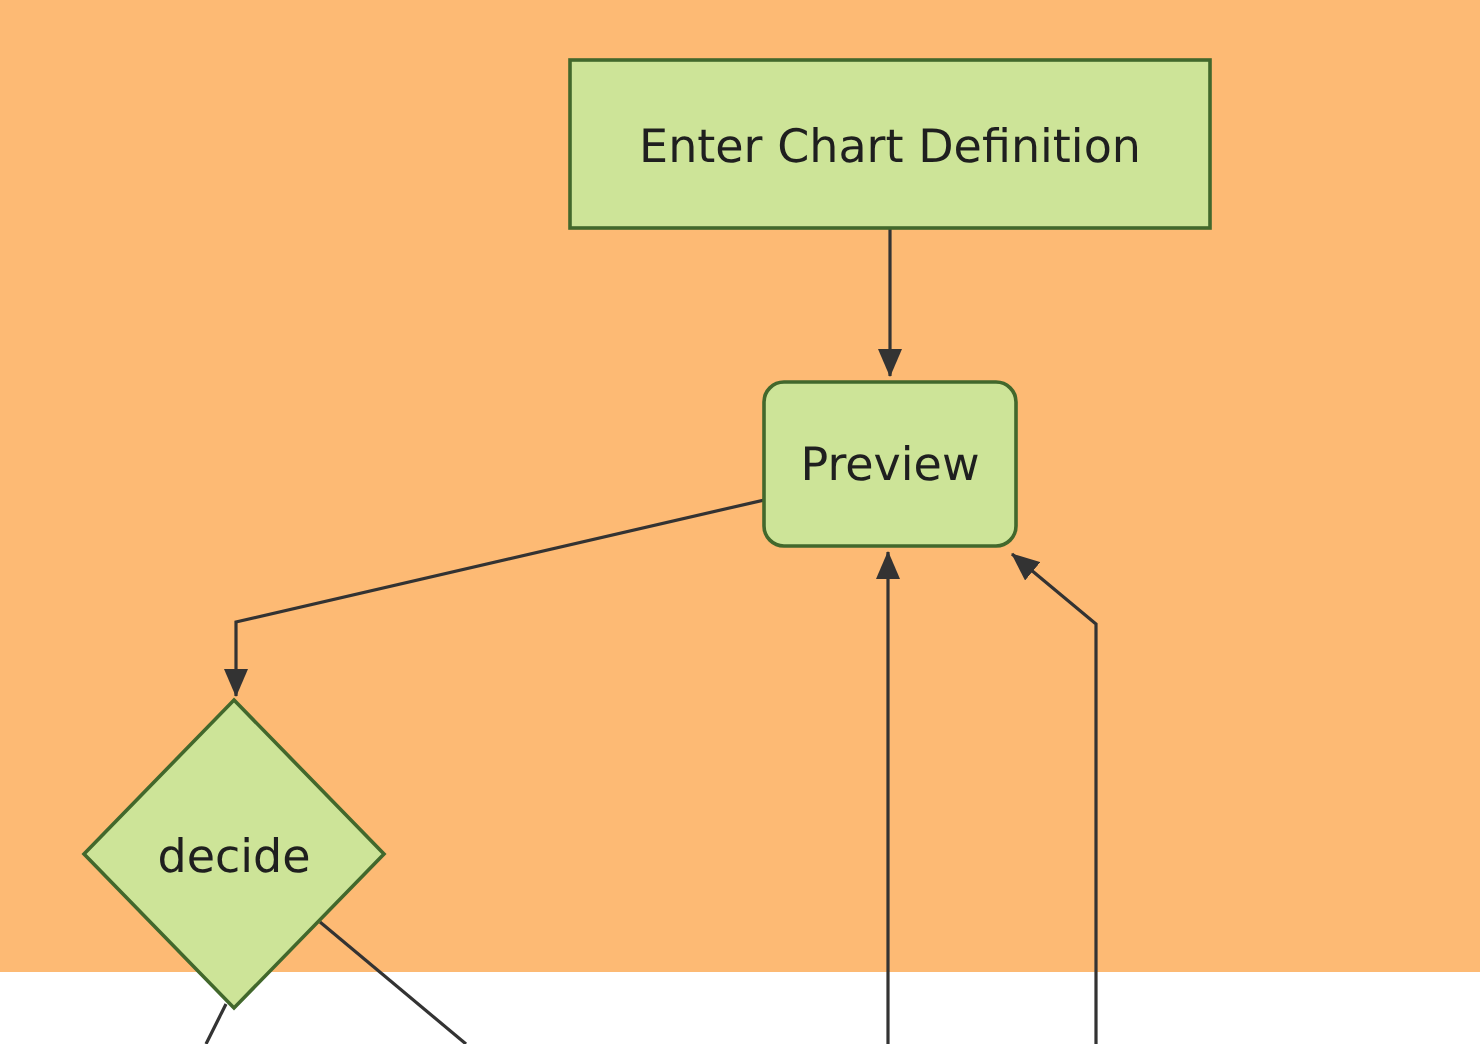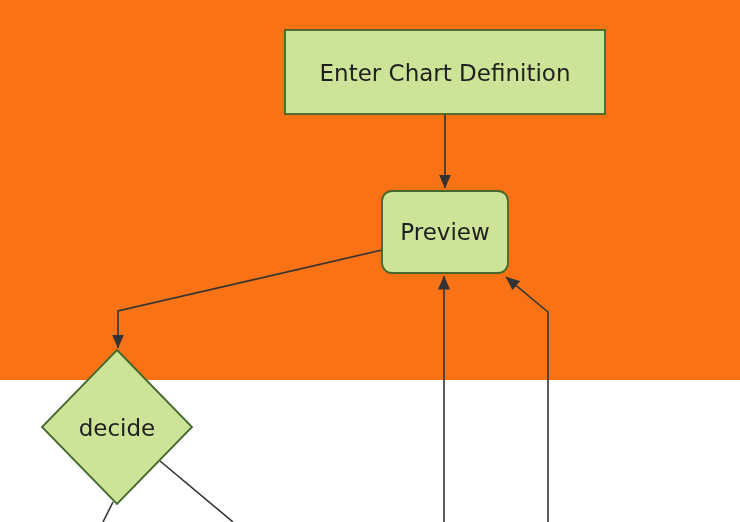--- a/index.html
+++ b/index.html
@@ -6,22 +6,22 @@
     margin: 0;
     padding: 0;
     background: #ffffff;
     width: 740px;
     height: 522px;
     overflow: hidden;
   }
   .stage {
     position: relative;
     width: 740px;
-    height: 380px;
-    background: #f97316;
+    height: 486px;
+    background: #fdba74;
   }
   svg { display: block; }
   .edge {
     fill: none;
     stroke-width: 1.6px;
   }
   .node-shape {
     stroke-width: 1.8px;
   }
   .node-label {

